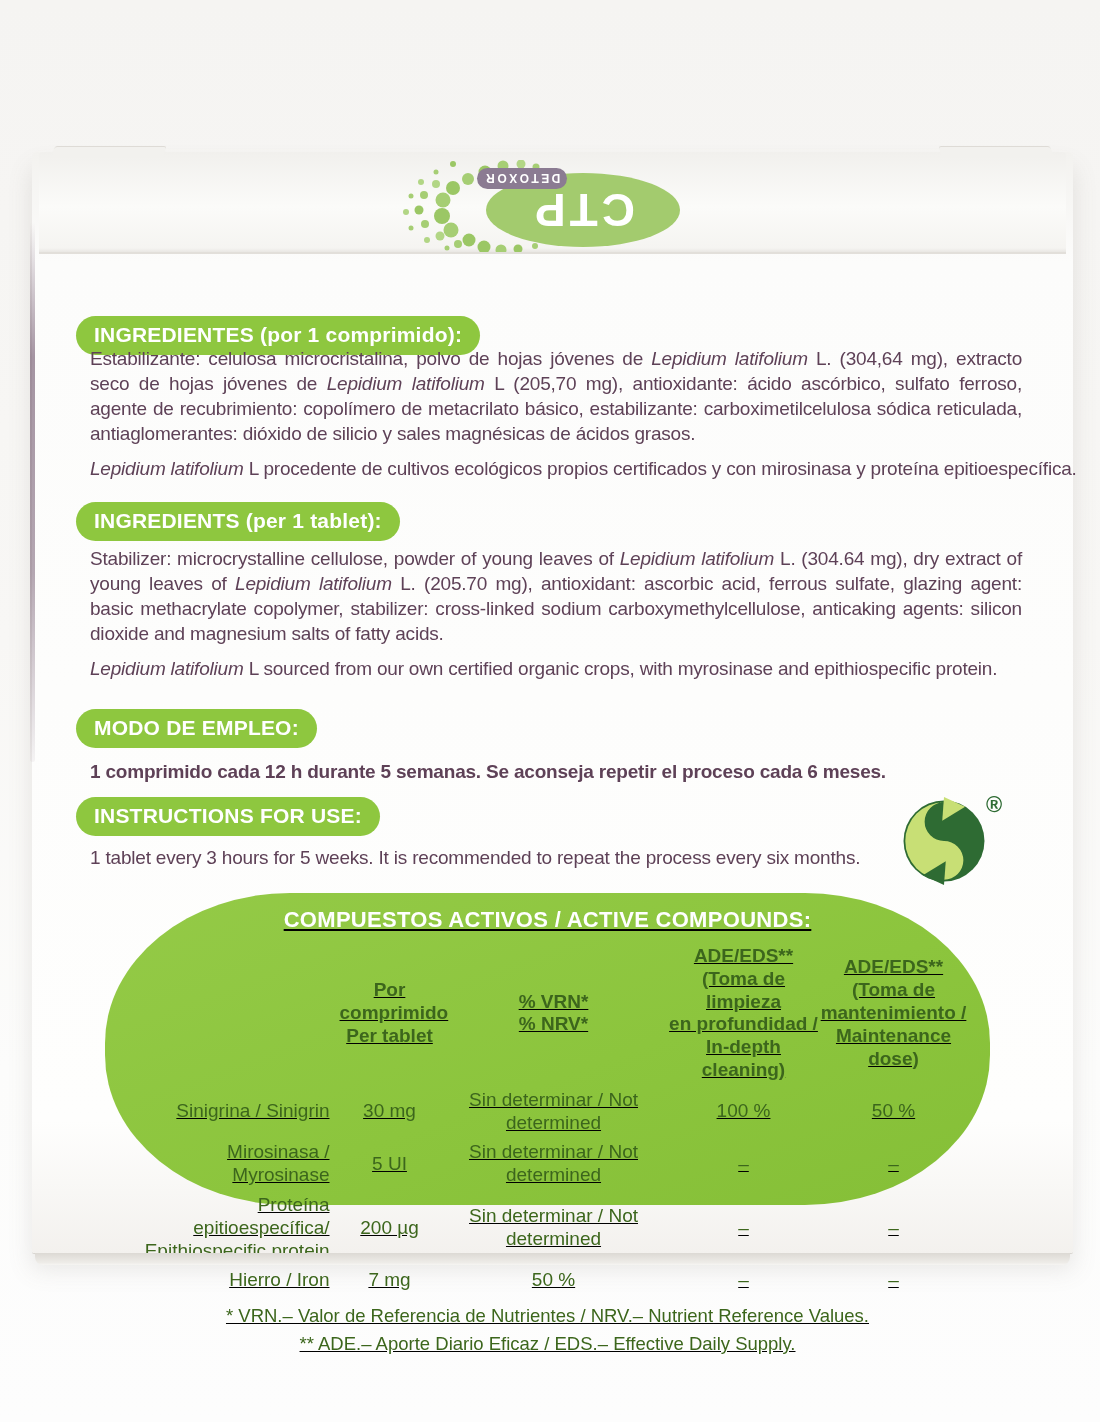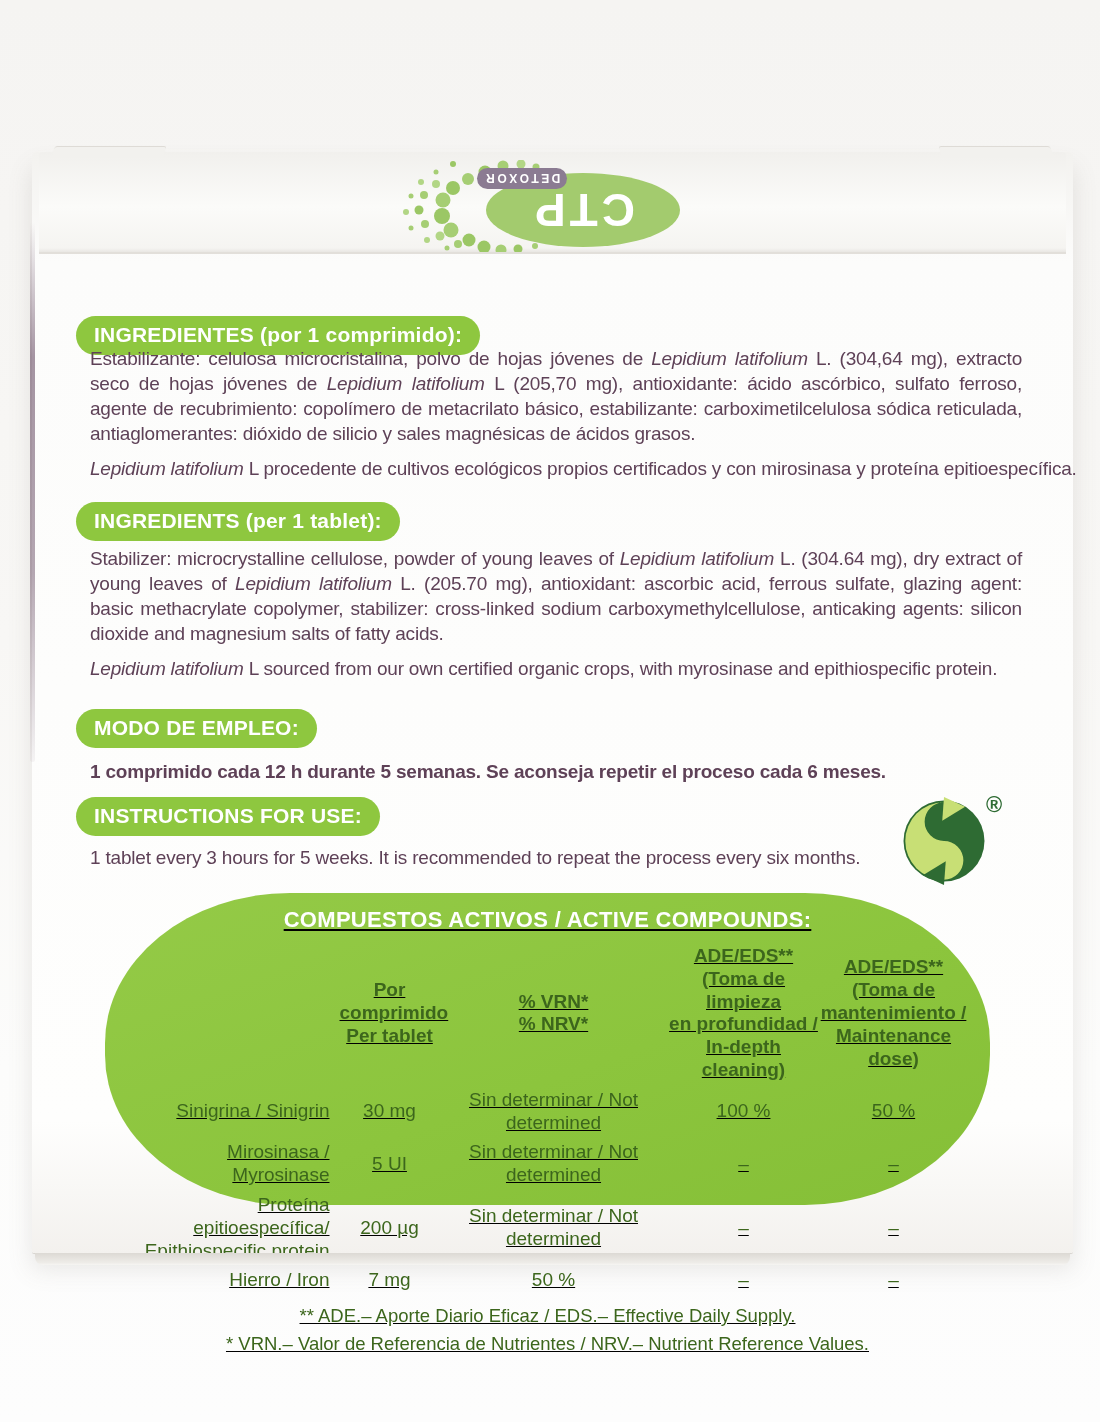--- a/index.html
+++ b/index.html
@@ -195,22 +195,22 @@
           <div class="cell-c">–</div>
           <div class="cell-c">–</div>
 
           <div class="cell-name">Hierro / Iron</div>
           <div class="cell-c">7 mg</div>
           <div class="cell-c">50 %</div>
           <div class="cell-c">–</div>
           <div class="cell-c">–</div>
         </div>
         <div class="fnotes">
+          <div class="fn">* VRN.– Valor de Referencia de Nutrientes / NRV.– Nutrient Reference Values.</div>
           <div class="fn">** ADE.– Aporte Diario Eficaz / EDS.– Effective Daily Supply.</div>
-          <div class="fn">* VRN.– Valor de Referencia de Nutrientes / NRV.– Nutrient Reference Values.</div>
         </div>
       </div>
 
     </div>
 
     <div class="left-edge"></div>
     <div class="bottom-lip"></div>
   </div>
 </div>
 

